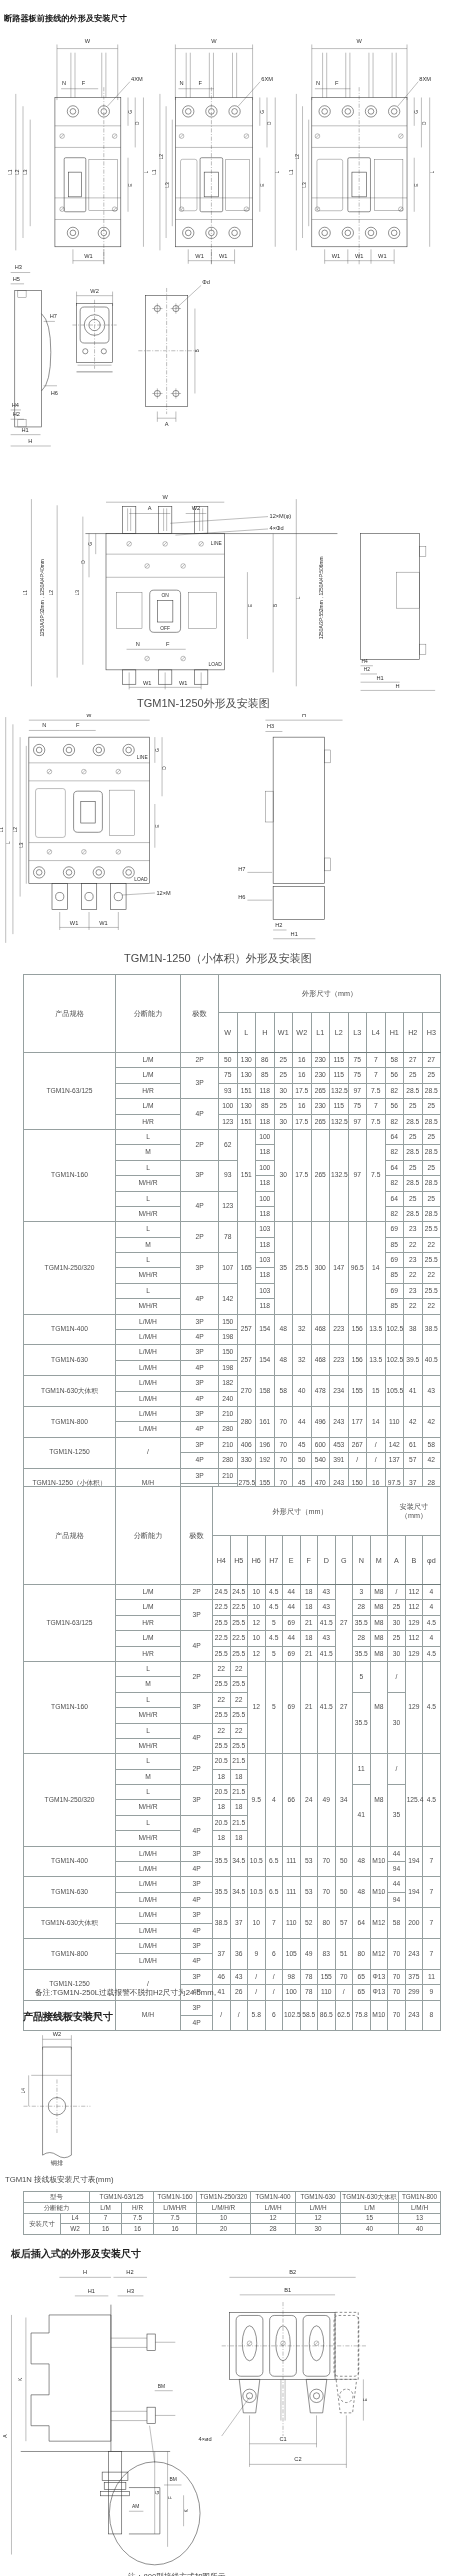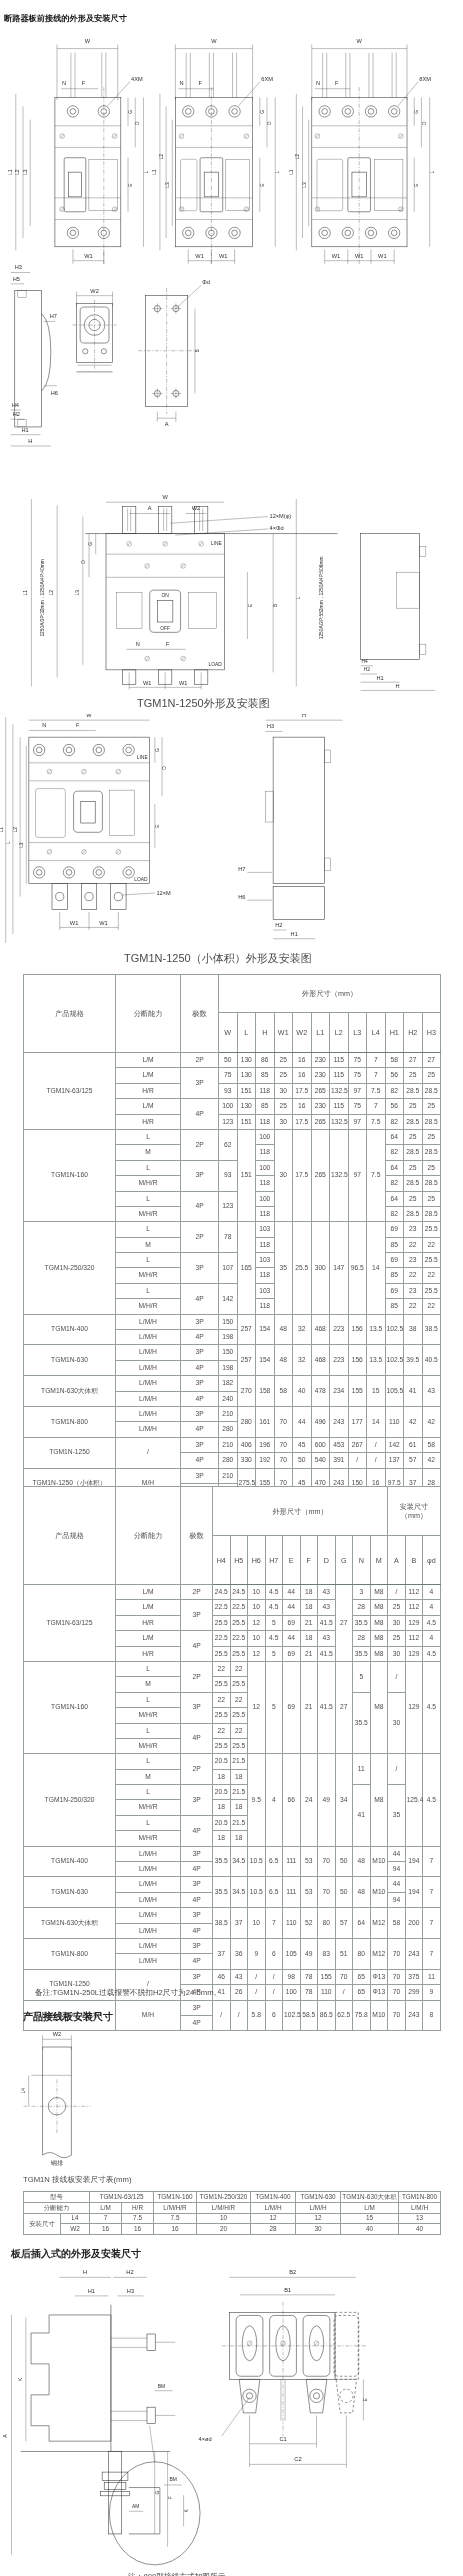--- a/index.html
+++ b/index.html
@@ -1207,21 +1207,21 @@
     <path class="ol" d="M82,35 h56 v210 q-14,10 -28,0 q-14,-10 -28,0 z"></path>
     <line class="tl" x1="60" y1="90" x2="138" y2="90"></line>
     <line class="tl" x1="55" y1="90" x2="55" y2="150"></line>
       <text class="dts mid" transform="rotate(-90 47 120)" x="47" y="120">L4</text>
     <circle class="ol" cx="110" cy="150" r="17"></circle>
     <line class="tl dd" x1="110" y1="98" x2="110" y2="205"></line>
       <line class="tl dd" x1="45" y1="150" x2="175" y2="150"></line>
     <text class="dtl mid" x="110" y="264">铜排</text>
   </svg>
 
-  <div class="abs h-plain" style="left:23px;top:2175px;">TGM1N 接线板安装尺寸表(mm)</div>
+  <div class="abs h-plain" style="left:5px;top:2175px;">TGM1N 接线板安装尺寸表(mm)</div>
 
   <div class="tblwrap" style="top:2191px;">
     <table id="t3">
       <colgroup>
           <col style="width:37px">
           <col style="width:29px">
           <col style="width:32px">
           <col style="width:32px">
           <col style="width:43px">
           <col style="width:54px">

